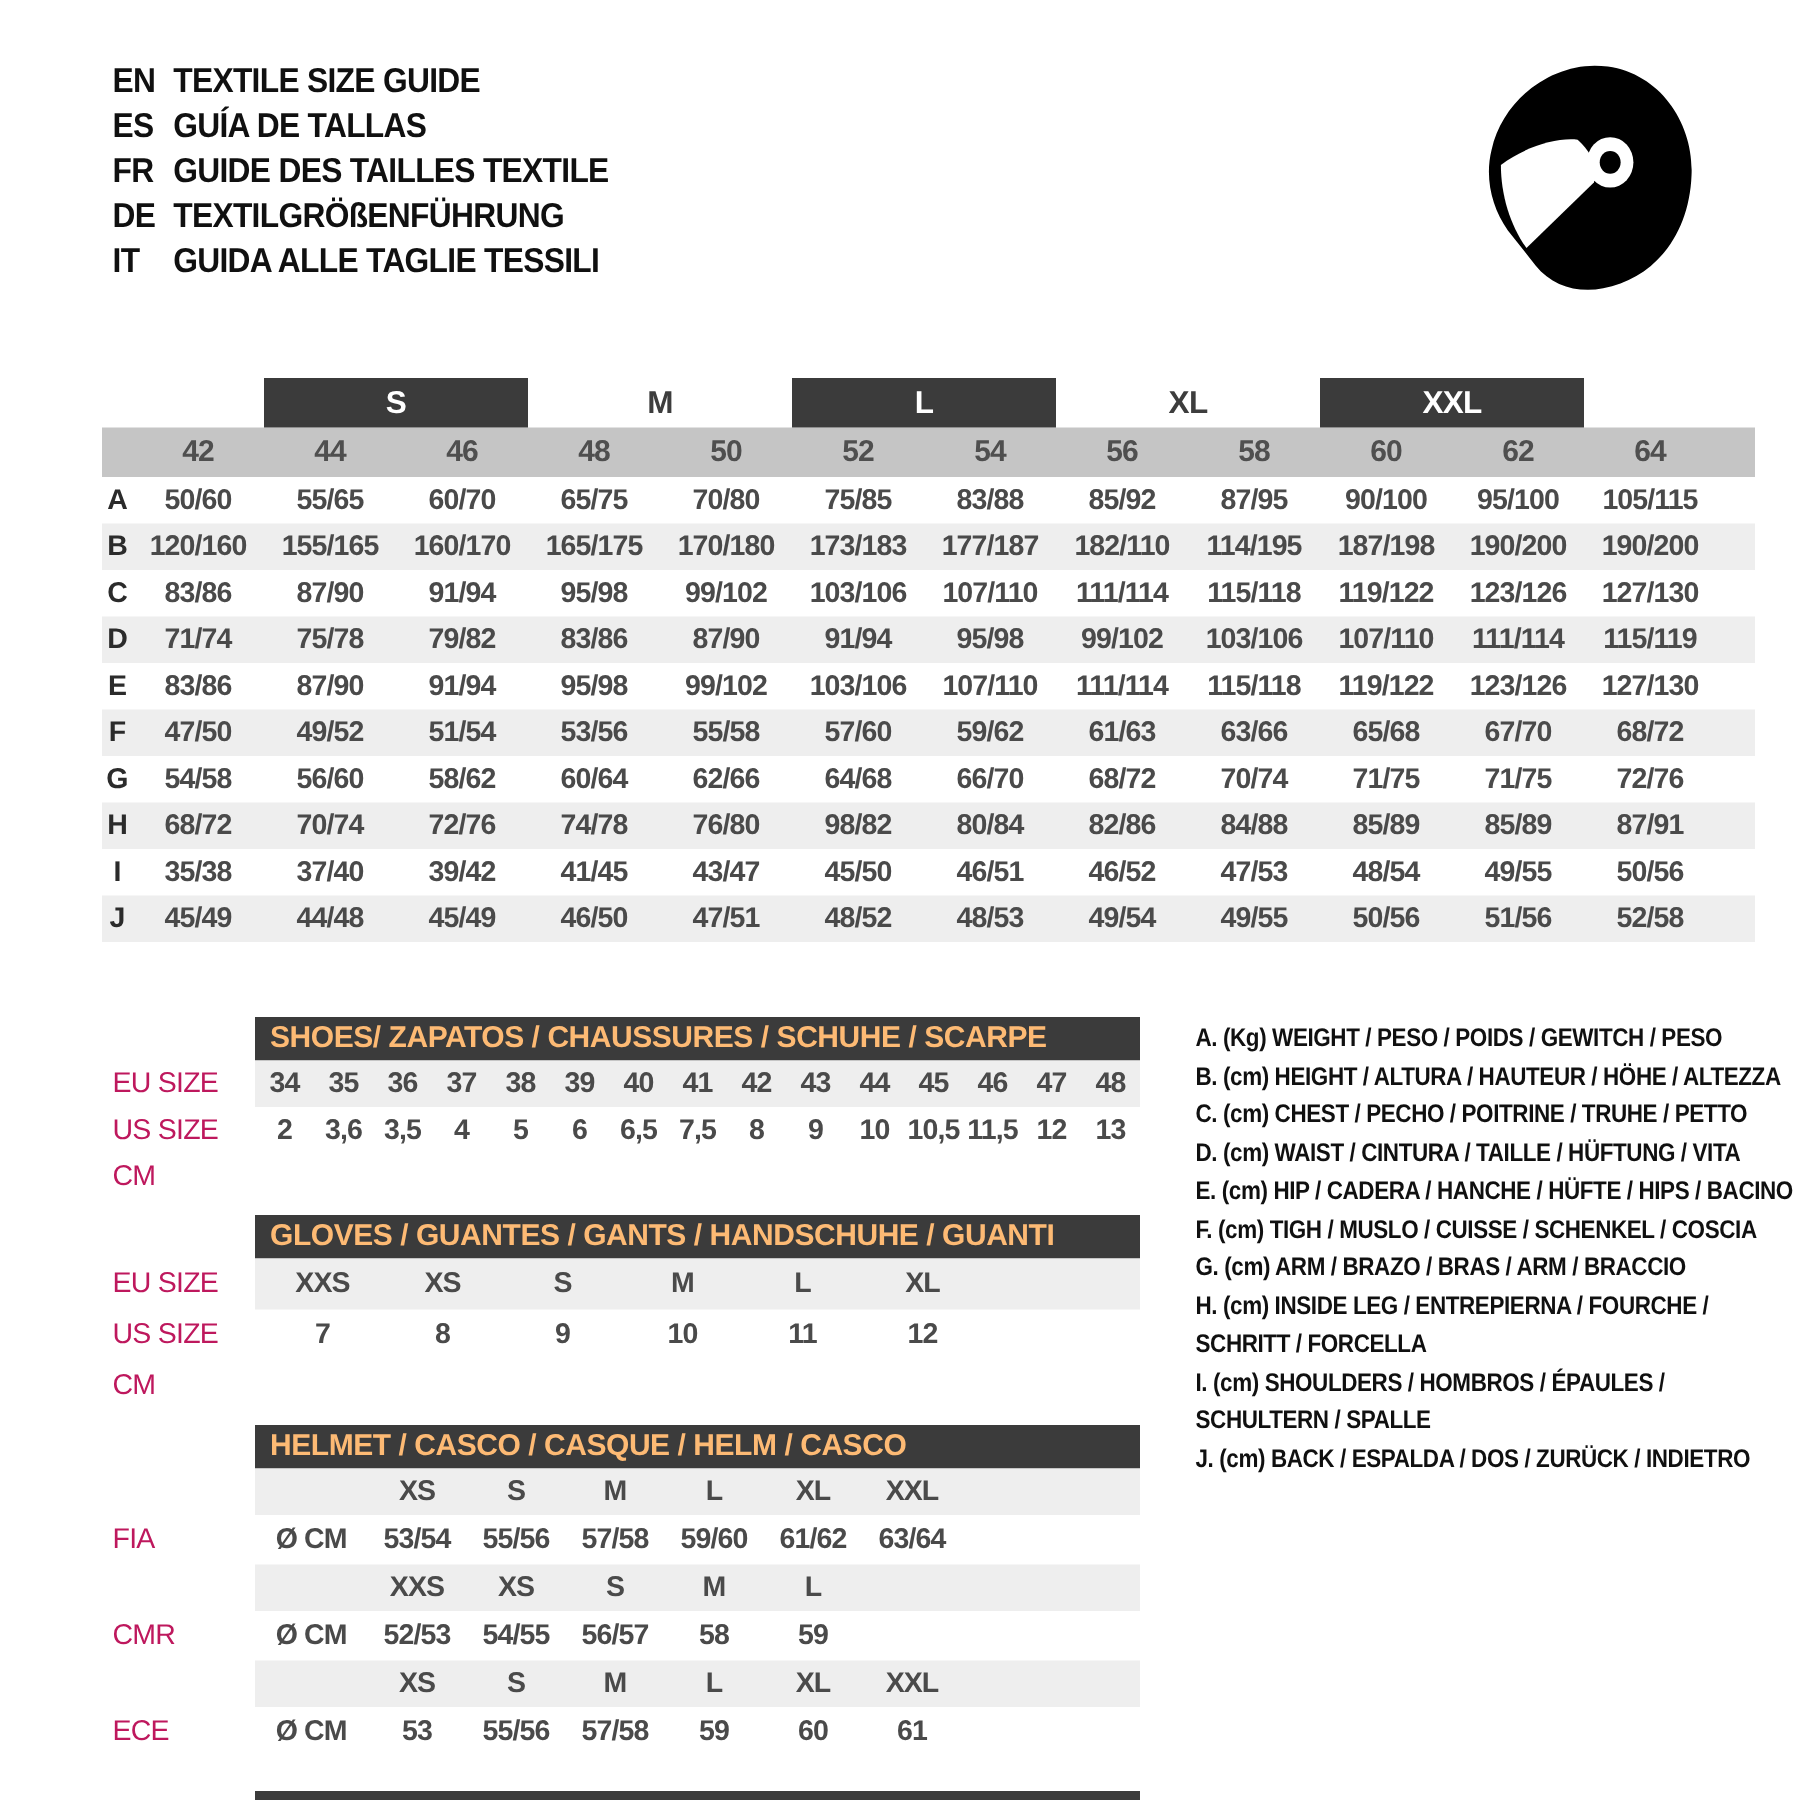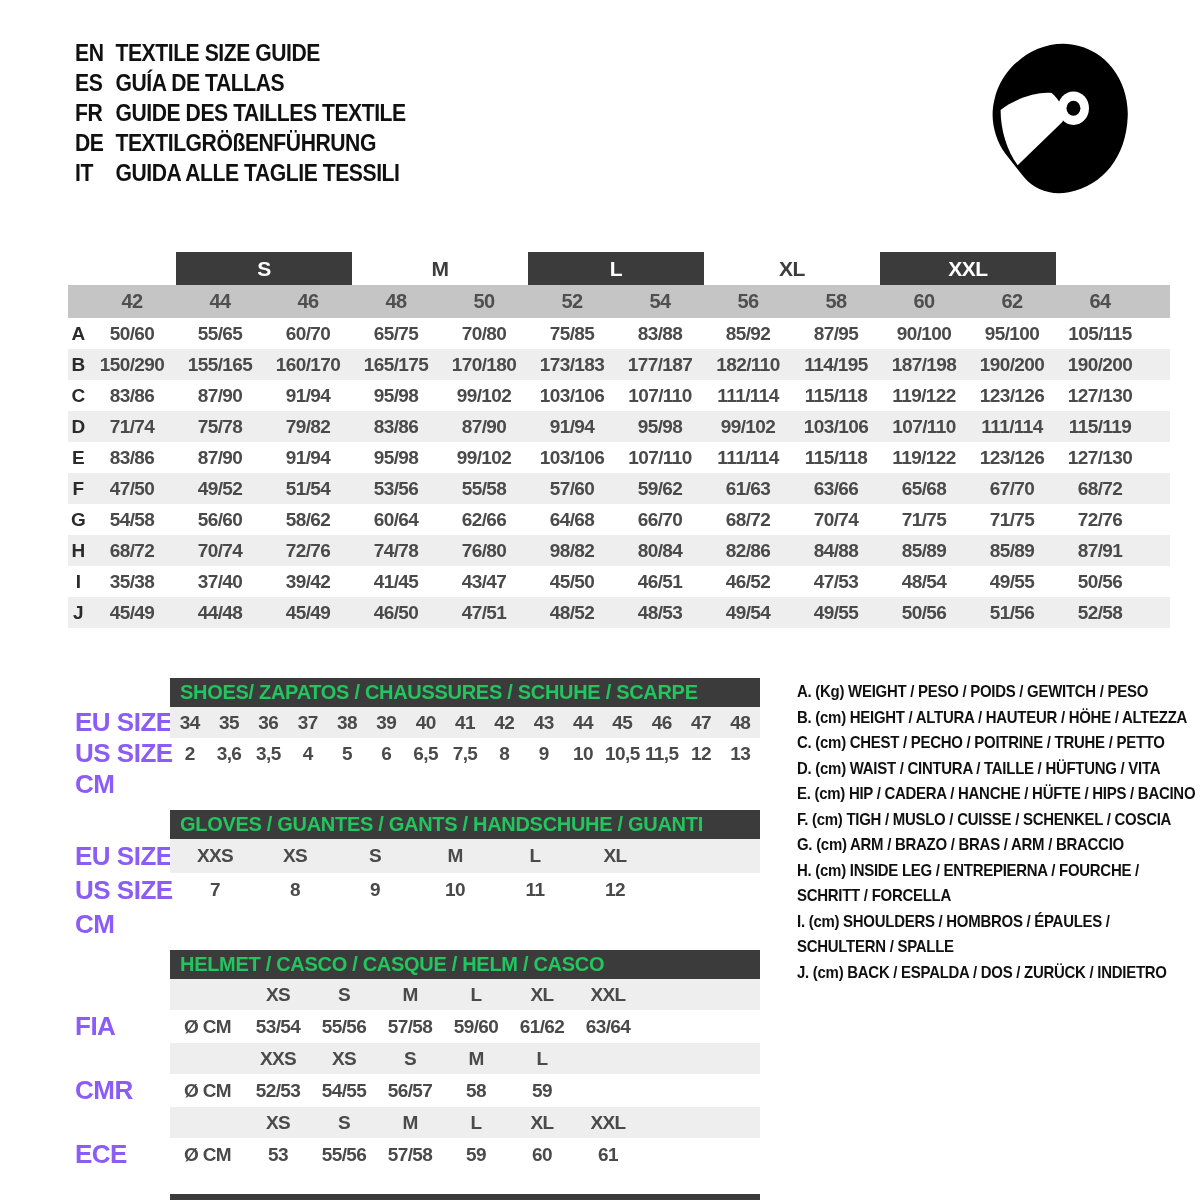--- a/index.html
+++ b/index.html
@@ -24,28 +24,28 @@
   .group.dark{background:var(--dark,#3b3b3b);color:#fff}
   .size-band{height:33px;background:var(--band,#c5c5c5)}
   .cell{display:flex;align-items:center;justify-content:center;font-weight:bold;color:#4a4a4a;font-size:19px;letter-spacing:-.6px;white-space:nowrap}
   .size-band .cell{font-size:20px;color:#4f4f4f}
   .arow{height:31px}
   .arow.shaded{background:var(--stripe,#eee)}
   .rlabel{color:#2b2b2b}
 
   
   .sec{position:absolute;left:68px;width:1102px}
-  .secbar{position:absolute;left:102px;top:0;width:590px;height:29px;background:var(--dark,#3b3b3b);color:#22c55e;display:flex;align-items:center;padding-left:10px}
+  .secbar{position:absolute;left:102px;top:0;width:590px;height:29px;background:var(--dark,#3b3b3b);color:#fdba74;display:flex;align-items:center;padding-left:10px}
   .secbar span{font-weight:bold;font-size:20px;letter-spacing:-.3px;white-space:nowrap}
   .secrows{position:absolute;top:29px;left:0;width:1102px}
   .srow{display:flex;height:31px}
   .gsec .srow{height:34px}
   .hsec .srow{height:31px}
   .hsec .srow.vrow{height:33px}
-  .slabel{width:102px;display:flex;align-items:center;padding-left:7px;font-weight:bold;font-size:26px;color:#8b5cf6;letter-spacing:-.5px;white-space:nowrap}
+  .slabel{width:102px;display:flex;align-items:center;padding-left:7px;font-weight:normal;font-size:19px;color:#be185d;letter-spacing:-.5px;white-space:nowrap}
   .band{width:590px;display:grid;align-items:center}
   .band.shaded{background:var(--stripe,#eee)}
   .cols15{grid-template-columns:repeat(15,1fr)}
   .cols6g{padding-left:5px;grid-template-columns:repeat(6,80px) 1fr}
   .colsH{grid-template-columns:75px repeat(6,66px) 1fr}
   .band .cell{height:100%}
 
   
   .legend{position:absolute;left:797px;top:679px;width:400px}
   .legend-line{white-space:nowrap;font-weight:bold;font-size:17px;line-height:25.5px;color:#101010;letter-spacing:-.3px;transform:scaleX(.88);transform-origin:left}
@@ -124,21 +124,21 @@
           <div class="cell">75/85</div>
           <div class="cell">83/88</div>
           <div class="cell">85/92</div>
           <div class="cell">87/95</div>
           <div class="cell">90/100</div>
           <div class="cell">95/100</div>
           <div class="cell">105/115</div>
         </div>
         <div class="grid arow shaded">
           <div class="cell rlabel">B</div>
-          <div class="cell">150/290</div>
+          <div class="cell">120/160</div>
           <div class="cell">155/165</div>
           <div class="cell">160/170</div>
           <div class="cell">165/175</div>
           <div class="cell">170/180</div>
           <div class="cell">173/183</div>
           <div class="cell">177/187</div>
           <div class="cell">182/110</div>
           <div class="cell">114/195</div>
           <div class="cell">187/198</div>
           <div class="cell">190/200</div>

